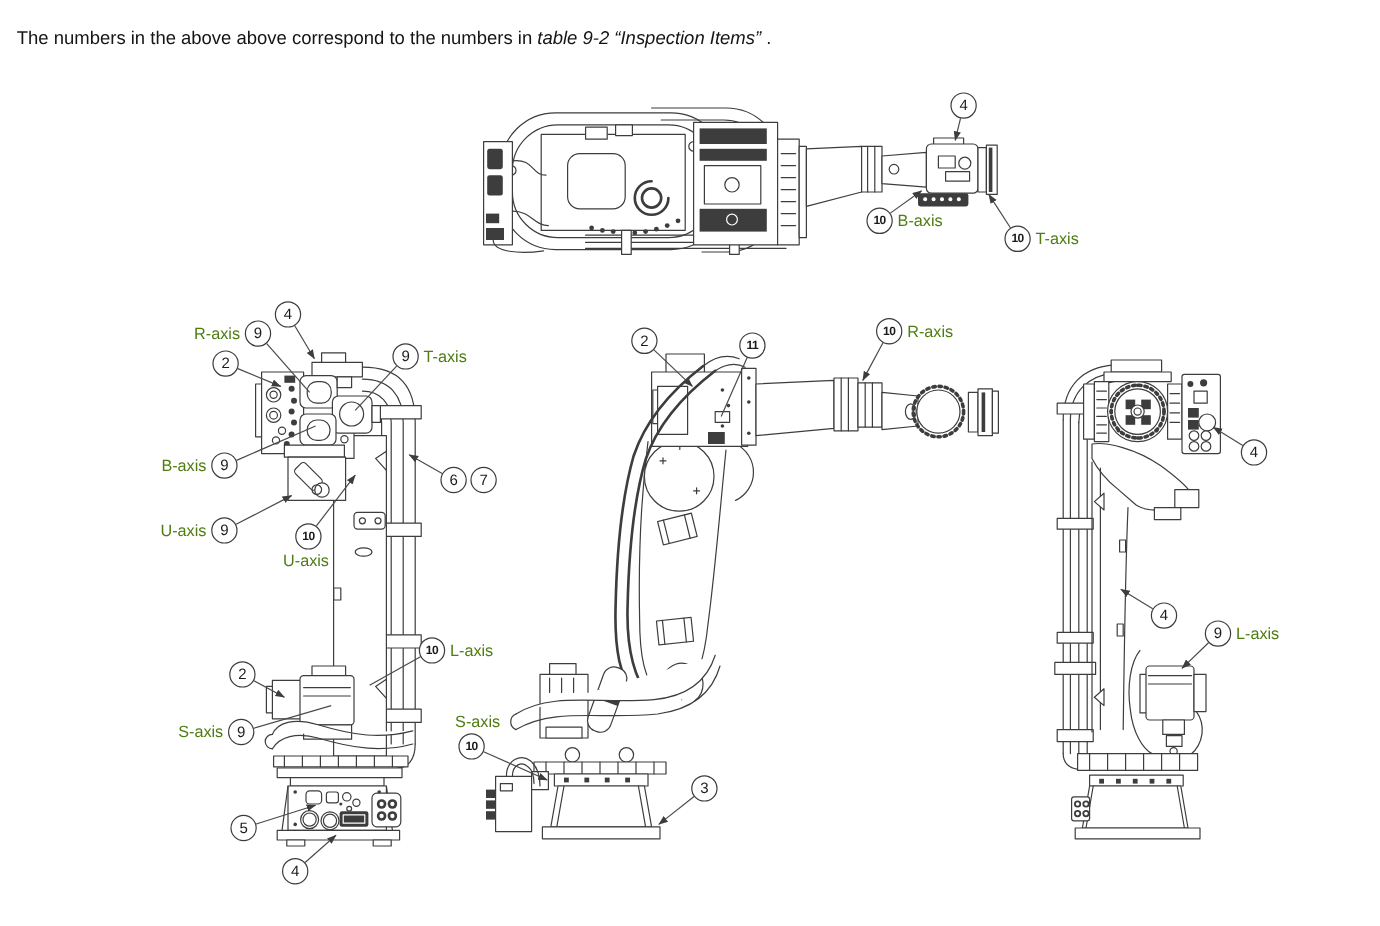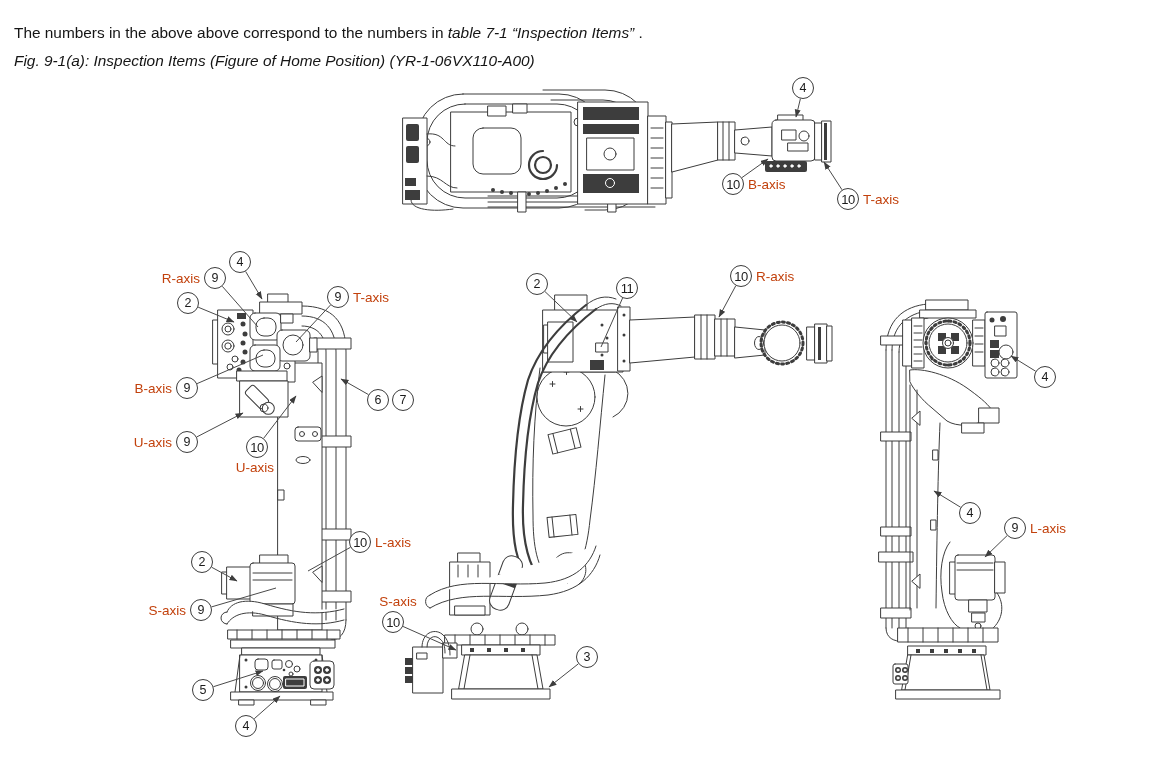--- a/index.html
+++ b/index.html
@@ -15,35 +15,34 @@
       stroke-linejoin:round;stroke-linecap:round;}
   svg.view .w{fill:#ffffff;}
   svg.view .d{fill:#3d3d3d;stroke:none;}
   svg.view .t{stroke-width:2.2;}
   svg.view .teeth{stroke-width:3;stroke-dasharray:2 3.2;}
   #leaders{position:absolute;left:0;top:0;pointer-events:none;}
   #leaders line{stroke:#4a4a4a;stroke-width:1;}
   .co{position:absolute;box-sizing:border-box;width:22px;height:22px;border:1.4px solid #3c3c3c;
       border-radius:50%;background:#fff;display:flex;align-items:center;justify-content:center;
       font-size:12.5px;color:#1b1b1b;z-index:5;}
-  .co2{font-size:13px;letter-spacing:-0.4px;}
-  .lbl{position:absolute;font-size:13.5px;color:#c2410c;white-space:nowrap;z-index:5;}
+  .co2{font-size:10px;letter-spacing:-0.4px;font-weight:bold;}
+  .lbl{position:absolute;font-size:13.5px;color:#4d7c0f;white-space:nowrap;z-index:5;}
   .lbl-left{transform:translate(-100%,-50%);}
   .lbl-right{transform:translateY(-50%);}
   .lbl-top{transform:translate(-50%,-100%);}
   .lbl-bottom{transform:translateX(-50%);}
 </style>
 </head>
 <body>
 
 <div id="page">
 
-  <p class="headline" id="intro"><span>The numbers in the above above correspond to the numbers in </span><span class="ref">table 7-1  “Inspection Items”</span><span> .</span></p>
-
-  <p class="headline" id="figcaption">Fig. 9-1(a): Inspection Items (Figure of Home Position) (YR-1-06VX110-A00)</p>
+  <p class="headline" id="intro"><span>The numbers in the above above correspond to the numbers in </span><span class="ref">table 9-2  “Inspection Items”</span><span> .</span></p>
+
 
   <svg class="view" style="left:393px;top:78px" width="470" height="142" viewBox="0 0 470 142">
 
     <rect x="24" y="16" width="188" height="114" rx="46" class="w"></rect>
     <rect x="34" y="26" width="168" height="94" rx="38" class="w"></rect>
     <path d="M150,12 h62 a46,46 0 0 1 46,46 v28 a46,46 0 0 1 -46,46 h-20"></path>
     <path d="M158,22 h52 a37,37 0 0 1 37,37 v26 a37,37 0 0 1 -37,37 h-16"></path>
 
     <rect x="58" y="34" width="120" height="80" class="w"></rect>
     <rect x="80" y="50" width="48" height="46" rx="10" class="w"></rect>

